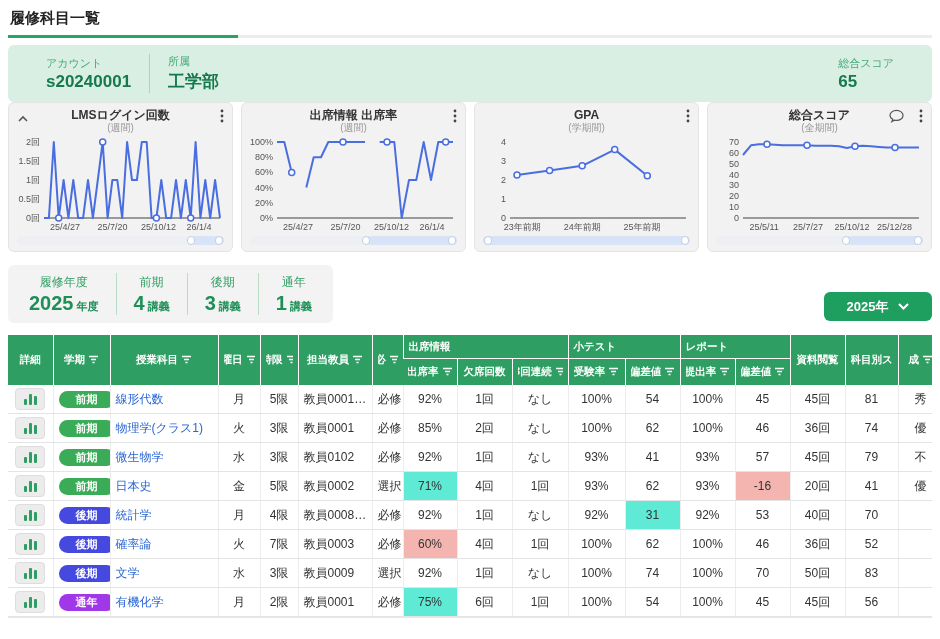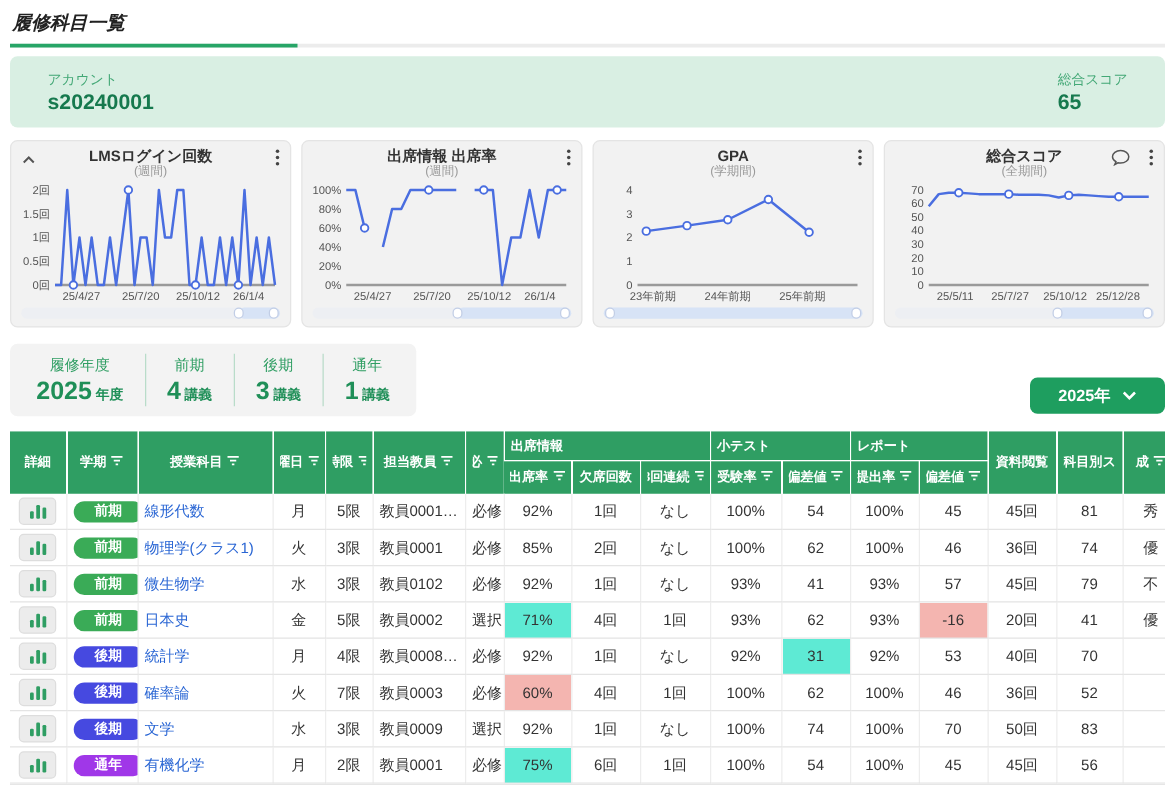--- a/index.html
+++ b/index.html
@@ -1,32 +1,32 @@
 <!DOCTYPE html>
 <html lang="ja"><head>
 <meta charset="utf-8">
 <style>
   html,body{margin:0;padding:0;}
   body{width:940px;height:639px;background:#fff;overflow:hidden;
        font-family:"Liberation Sans","DejaVu Sans",sans-serif;color:#333;}
-  .page-title{font-size:15px;font-weight:bold;color:#222;padding:9px 8px 7px 10px;font-style:italic;}
+  .page-title{font-size:15px;font-weight:bold;color:#222;padding:9px 8px 7px 10px;}
   .title-underline{margin:0 8px;height:3px;background:#ececec;position:relative;}
   .title-underline .green-seg{position:absolute;left:0;top:0;width:230px;height:3px;background:#27a567;}
 
   
   .account-bar{margin:7px 8px 0;background:#d9efe3;border-radius:6px;display:flex;align-items:center;
-               padding:8px 12px;height:41px;}
+               padding:8px 20px;height:41px;}
   .acct-item{padding:0 18px;display:flex;flex-direction:column;justify-content:center;}
   .acct-item + .acct-item{border-left:1px solid #a9d4bd;}
   .acct-label{font-size:11px;color:#43a876;margin-bottom:1px;}
   .acct-value{font-size:17px;font-weight:bold;color:#16794e;}
   .acct-spacer{flex:1;}
 
   
-  .chart-row{display:flex;gap:8px;margin:10px 8px 0;}
+  .chart-row{display:flex;gap:8px;margin:0 8px 0;}
   .card{flex:1;background:#f2f2f2;border:1px solid #e4e4e4;border-radius:6px;padding:5px 5px 5px;height:150px;
         box-sizing:border-box;position:relative;}
   .card-head{position:relative;text-align:center;height:28px;}
   .card-title{font-size:12px;font-weight:bold;color:#333;line-height:14px;}
   .card-sub{font-size:10px;color:#9a9a9a;line-height:11px;}
   .head-icon{position:absolute;top:1px;cursor:pointer;}
   .icon-left{left:3px;}
   .icon-right{right:3px;}
   .icon-right2{right:22px;}
   .chart{display:block;width:100%;height:96px;}
@@ -82,20 +82,24 @@
 <div class="page-title">履修科目一覧</div>
 <div class="title-underline">
     <div class="green-seg"></div>
   </div>
 
 <div class="account-bar">
   <div class="acct-item">
     <span class="acct-label">アカウント</span>
     <span class="acct-value">s20240001</span>
   </div>
+  <div class="acct-item">
+    <span class="acct-label">所属</span>
+    <span class="acct-value">工学部</span>
+  </div>
   <div class="acct-spacer"></div>
   <div class="acct-item">
     <span class="acct-label">総合スコア</span>
     <span class="acct-value">65</span>
   </div>
 </div>
 
 <div class="chart-row">
   <div class="card">
     <div class="card-head">

